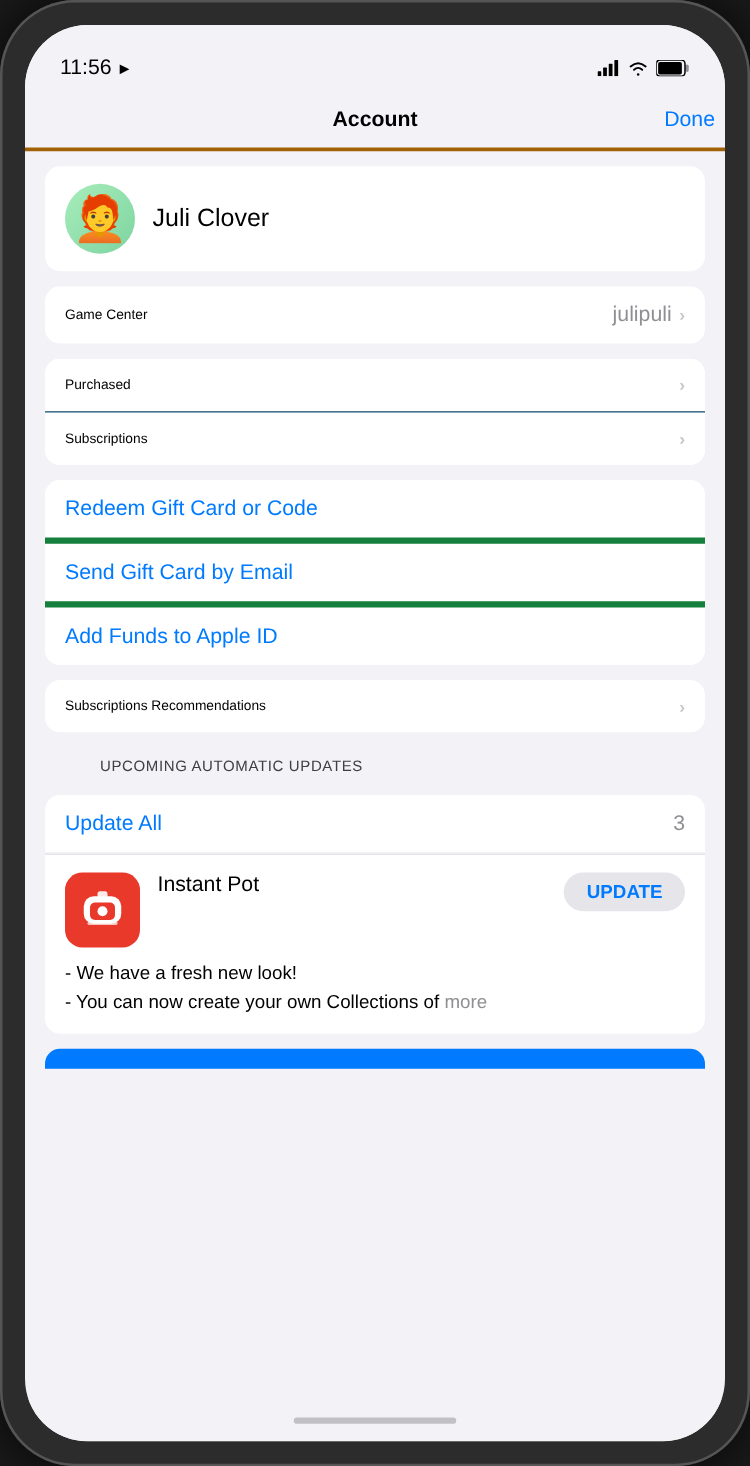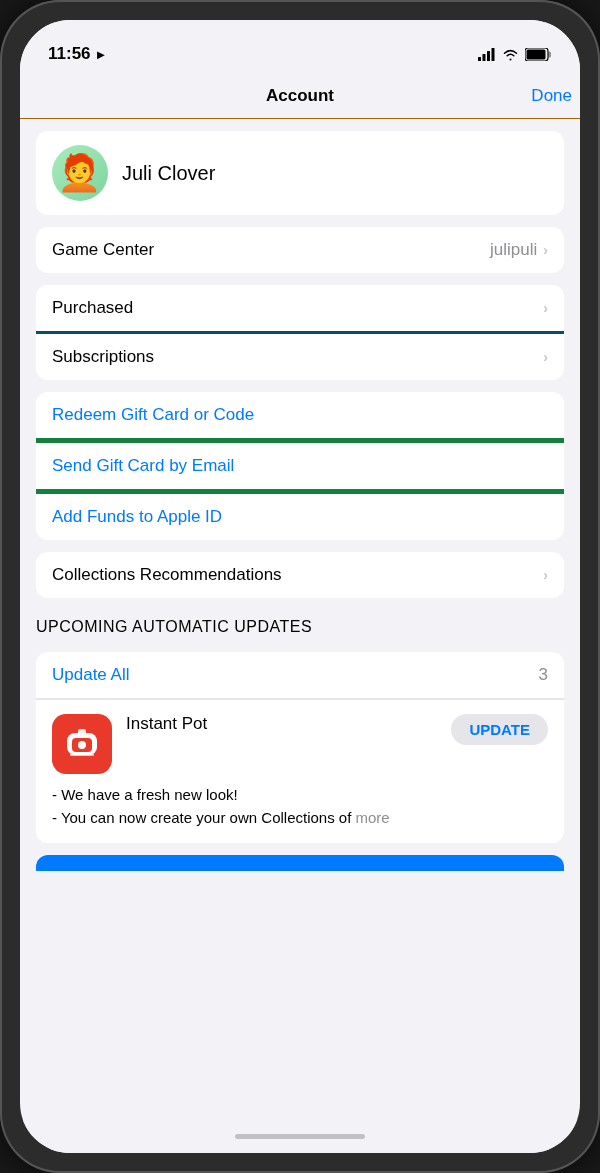--- a/index.html
+++ b/index.html
@@ -44,21 +44,21 @@
       height: 54px;
       display: flex;
       align-items: center;
       justify-content: space-between;
       padding: 14px 28px 0;
       flex-shrink: 0;
     }
 
     .status-time {
       font-size: 17px;
-      font-weight: 700;
+      font-weight: 400;
       color: #000;
       display: flex;
       align-items: center;
       gap: 4px;
     }
 
     .status-icons {
       display: flex;
       align-items: center;
       gap: 6px;
@@ -76,21 +76,21 @@
     }
 
     
     .nav-header {
       background: #f2f2f7;
       padding: 12px 20px;
       display: flex;
       align-items: center;
       justify-content: center;
       position: relative;
-      border-bottom: 1px solid #a16207;
+      border-bottom: 3px solid #a16207;
     }
 
     .nav-title {
       font-size: 17px;
       font-weight: 600;
       color: #000;
     }
 
     .nav-done {
       position: absolute;
@@ -134,30 +134,30 @@
       font-weight: 500;
       color: #000;
     }
 
     
     .list-row {
       display: flex;
       align-items: center;
       justify-content: space-between;
       padding: 13px 16px;
-      border-top: 3px solid #0c4a6e;
+      border-top: 1px solid #0c4a6e;
       background: #fff;
     }
 
     .list-row:first-child {
       border-top: none;
     }
 
     .row-label {
-      font-size: 17px;
+      font-size: 11px;
       color: #000;
     }
 
     .row-value {
       font-size: 17px;
       color: #8e8e93;
       display: flex;
       align-items: center;
       gap: 6px;
     }
@@ -181,26 +181,27 @@
       border-top: none;
     }
 
     .action-label {
       font-size: 17px;
       color: #007aff;
     }
 
     
     .section-label {
-      font-size: 16px;
-      color: #000000;
+      font-size: 12px;
+      color: #404040;
       font-weight: 400;
       letter-spacing: 0.5px;
       text-transform: uppercase;
       padding: 8px 16px 4px;
+      margin-left: 44px;
     }
 
     
     .update-all-row {
       display: flex;
       align-items: center;
       justify-content: space-between;
       padding: 13px 16px;
       background: #fff;
       border-bottom: 1px solid #e5e5ea;
@@ -390,21 +391,21 @@
         <div class="action-row">
           <span class="action-label">Send Gift Card by Email</span>
         </div>
         <div class="action-row">
           <span class="action-label">Add Funds to Apple ID</span>
         </div>
       </div>
 
       <div class="card">
         <div class="list-row" style="border-top:none;">
-          <span class="row-label">Collections Recommendations</span>
+          <span class="row-label">Subscriptions Recommendations</span>
           <span class="row-value">
             <span class="chevron">›</span>
           </span>
         </div>
       </div>
 
       <div>
         <div class="section-label">UPCOMING AUTOMATIC UPDATES</div>
 
         <div class="card" style="margin-bottom:0; border-radius:12px 12px 0 0;">

